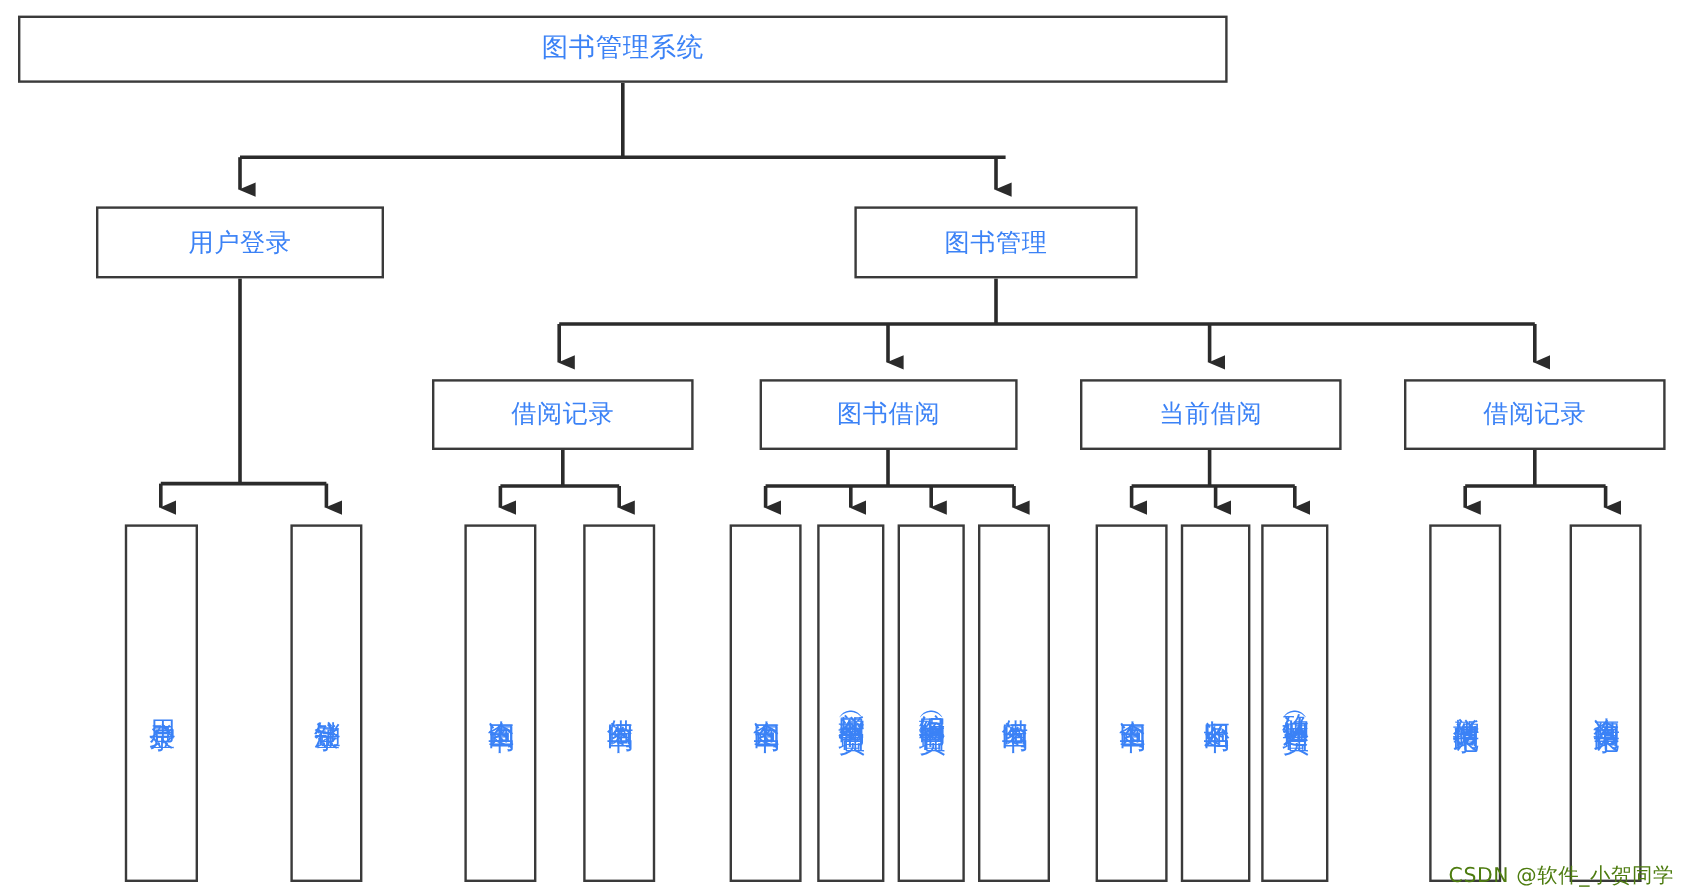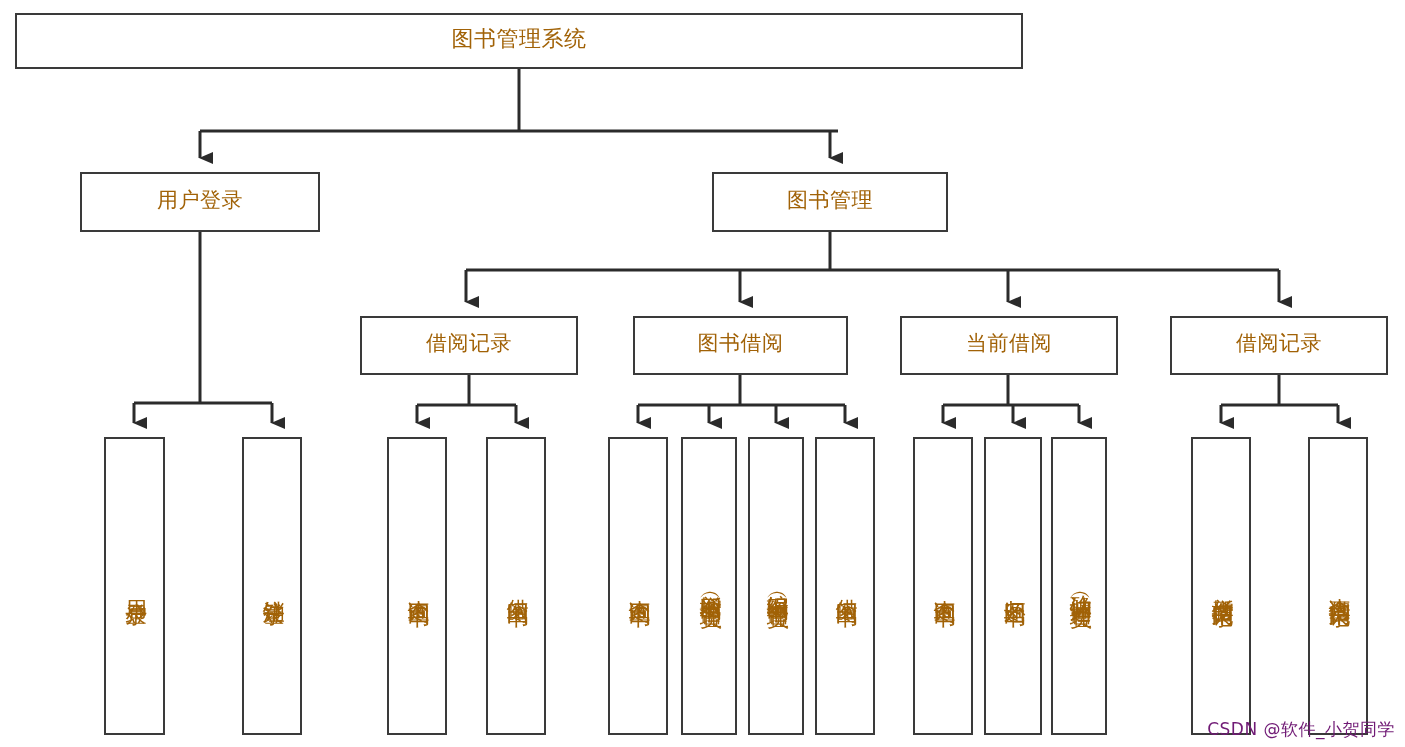--- a/index.html
+++ b/index.html
@@ -27,45 +27,44 @@
     background:#ffffff;
     border:2px solid #3a3a3a;
     display:flex;
     align-items:center;
     justify-content:center;
     text-align:center;
   }
   .node .lbl{
     font-size:21px;
     line-height:1.15;
-    color:#a16207;
+    color:#3b82f6;
     letter-spacing:0.5px;
     white-space:nowrap;
-    font-family:Liberation Mono, monospace;
   }
   #node-root .lbl{font-size:22px;}
   .node.leaf{
     align-items:center;
     justify-content:center;
   }
   .node.leaf .lbl{
     writing-mode:vertical-rl;
     text-orientation:upright;
     font-size:22px;
     line-height:1.35;
     letter-spacing:2px;
     white-space:nowrap;
     max-height:280px;
   }
   .watermark{
     position:absolute;
     right:10px;
     bottom:6px;
     font-size:17px;
-    color:#701a75;
+    color:#4d7c0f;
     letter-spacing:0.5px;
     white-space:nowrap;
     user-select:none;
     margin-top:24px;
   }
 </style>
 </head>
 <body>
 
 <div id="canvas">

